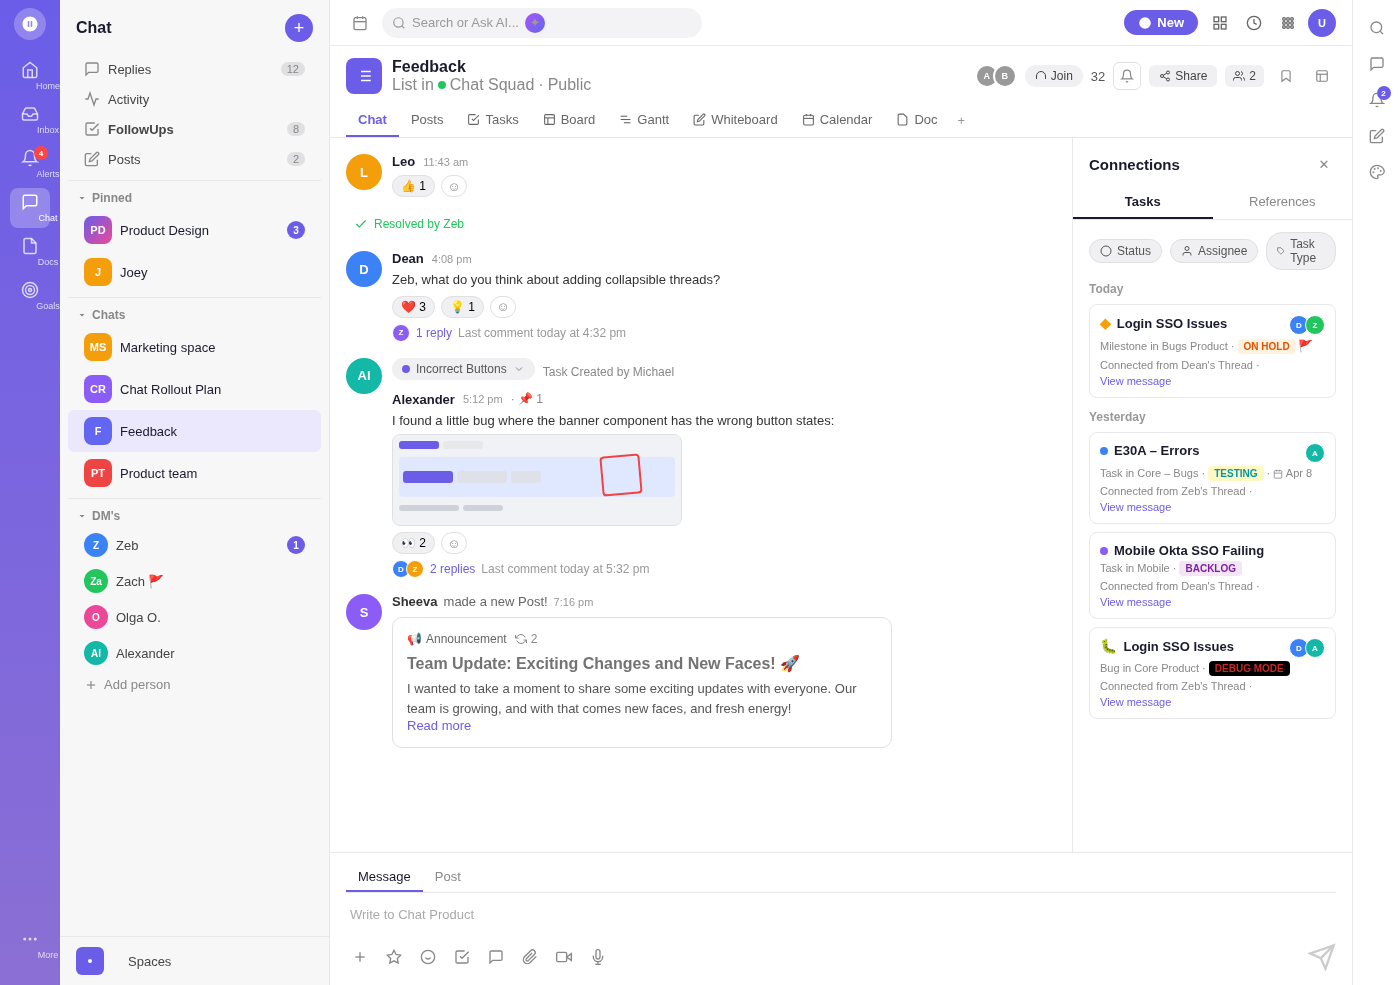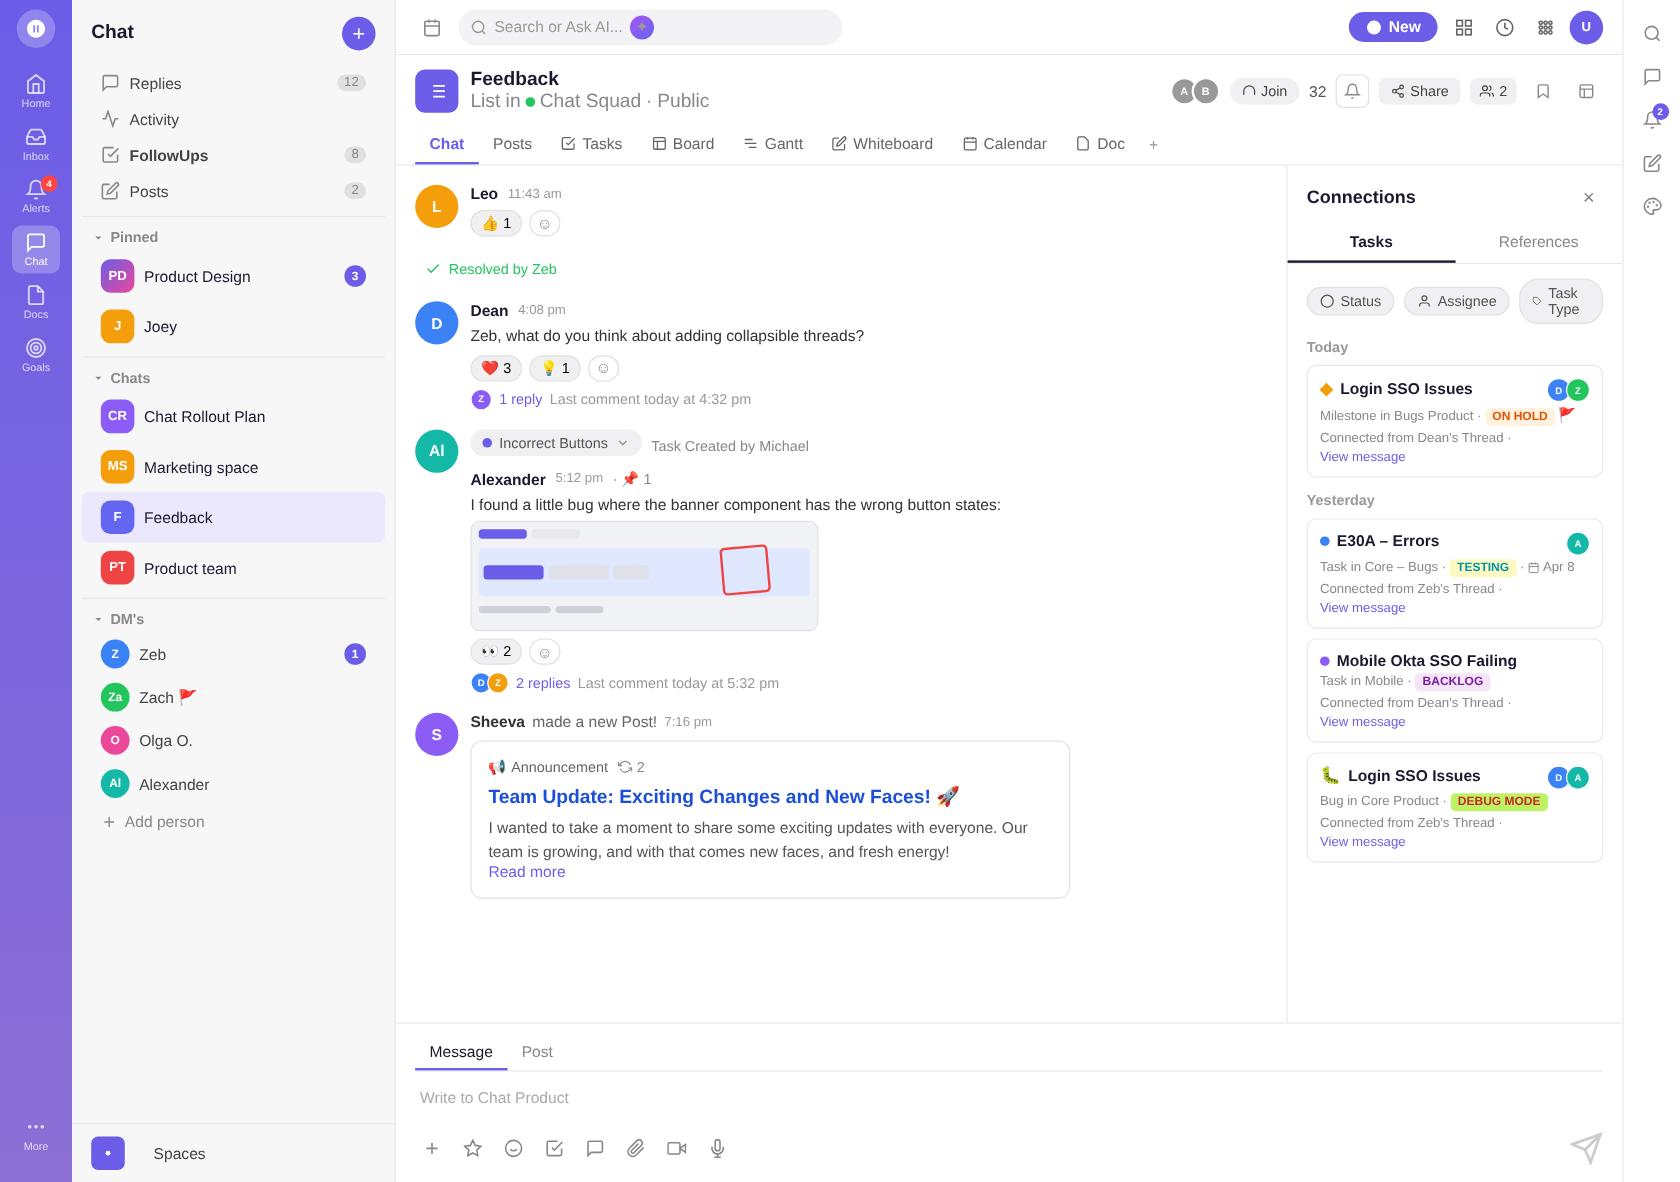--- a/index.html
+++ b/index.html
@@ -9,21 +9,21 @@
     .icon-rail {
       width: 60px; background: linear-gradient(180deg, #6b5de8 0%, #8b6fd4 100%);
       display: flex; flex-direction: column; align-items: center; padding: 8px 0;
       flex-shrink: 0; z-index: 10;
     }
     .rail-logo { width: 32px; height: 32px; background: rgba(255,255,255,0.25); border-radius: 50%; display: flex; align-items: center; justify-content: center; margin-bottom: 16px; cursor: pointer; }
     .rail-logo svg { width: 18px; height: 18px; }
     .rail-item { width: 40px; height: 40px; display: flex; flex-direction: column; align-items: center; justify-content: center; border-radius: 8px; cursor: pointer; margin-bottom: 4px; color: rgba(255,255,255,0.75); font-size: 9px; gap: 2px; }
     .rail-item.active { background: rgba(255,255,255,0.25); color: #fff; }
     .rail-item svg { width: 18px; height: 18px; }
-    .rail-item span { font-size: 9px; }
+    .rail-item span { font-size: 9px; padding-left: 36px; }
     .rail-badge { position: relative; }
     .rail-badge::after { content: '4'; position: absolute; top: 2px; right: 2px; background: #ff4444; color: #fff; font-size: 8px; width: 14px; height: 14px; border-radius: 50%; display: flex; align-items: center; justify-content: center; font-weight: bold; }
     .rail-spacer { flex: 1; }
     .rail-bottom { display: flex; flex-direction: column; align-items: center; gap: 4px; padding-bottom: 8px; }
 
     
     .sidebar {
       width: 270px; background: #f7f7f8; border-right: 1px solid #e8e8ea;
       display: flex; flex-direction: column; flex-shrink: 0;
     }
@@ -121,21 +121,21 @@
     .task-pill { display: inline-flex; align-items: center; gap: 6px; background: #f0f0f2; border-radius: 16px; padding: 4px 10px; font-size: 12px; color: #555; margin-bottom: 6px; cursor: pointer; }
     .task-pill .dot { width: 8px; height: 8px; border-radius: 50%; background: #6b5de8; }
     .task-pill svg { width: 12px; height: 12px; color: #888; }
     .img-preview { width: 290px; border-radius: 8px; overflow: hidden; border: 1px solid #e0e0e2; margin-top: 4px; background: #f5f5f7; }
     .img-preview-inner { height: 90px; background: linear-gradient(135deg, #6b5de8 0%, #a855f7 100%); display: flex; align-items: center; justify-content: center; color: rgba(255,255,255,0.5); font-size: 11px; position: relative; overflow: hidden; }
     .img-preview-inner .screenshot-mock { width: 100%; height: 100%; background: #f0f2f5; display: flex; flex-direction: column; padding: 6px; gap: 4px; }
     .post-card { border: 1px solid #e0e0e2; border-radius: 10px; padding: 14px; margin-top: 4px; max-width: 500px; background: #fff; }
     .post-card-header { display: flex; align-items: center; gap: 8px; margin-bottom: 8px; }
     .post-announcement { display: flex; align-items: center; gap: 4px; font-size: 12px; color: #666; font-weight: 500; }
     .post-sync { display: flex; align-items: center; gap: 4px; font-size: 12px; color: #888; }
-    .post-title { font-size: 16px; font-weight: 700; color: #1d4ed8; margin-bottom: 6px; }
+    .post-title { font-size: 16px; font-weight: 700; color: #737373; margin-bottom: 6px; }
     .post-text { font-size: 13px; color: #555; line-height: 1.5; }
     .post-read-more { color: #6b5de8; font-size: 13px; cursor: pointer; }
     .sheeva-msg { display: flex; align-items: center; gap: 6px; font-size: 13px; color: #666; margin-bottom: 8px; }
     .sheeva-msg .name { font-weight: 600; color: #333; }
     .sheeva-msg .time { color: #999; font-size: 11px; }
 
     
     .message-input-area { padding: 10px 16px 14px; border-top: 1px solid #e8e8ea; background: #fff; flex-shrink: 0; }
     .input-tabs { display: flex; gap: 0; border-bottom: 1px solid #e8e8ea; margin-bottom: 8px; }
     .input-tab { padding: 6px 12px; font-size: 13px; color: #888; cursor: pointer; border-bottom: 2px solid transparent; }
@@ -164,21 +164,21 @@
     .conn-item-title { font-size: 13px; font-weight: 600; color: #1a1a2e; display: flex; align-items: center; gap: 6px; }
     .conn-item-avatars { display: flex; }
     .conn-av { width: 20px; height: 20px; border-radius: 50%; background: #999; margin-left: -4px; border: 1px solid #fff; font-size: 8px; color: #fff; display: flex; align-items: center; justify-content: center; font-weight: 700; }
     .conn-av:first-child { margin-left: 0; }
     .conn-item-sub { font-size: 11px; color: #888; margin-bottom: 6px; }
     .conn-item-sub .milestone { color: #888; }
     .status-badge { font-size: 10px; font-weight: 700; padding: 2px 6px; border-radius: 4px; }
     .status-on-hold { background: #fff3e0; color: #e65100; }
     .status-testing { background: #fef9c3; color: #0097a7; }
     .status-backlog { background: #f3e5f5; color: #7b1fa2; }
-    .status-debug { background: #bef264; color: #c62828; }
+    .status-debug { background: #000000; color: #c62828; }
     .flag-icon { color: #ef4444; font-size: 12px; }
     .conn-item-footer { font-size: 11px; color: #888; display: flex; align-items: center; gap: 4px; flex-wrap: wrap; }
     .conn-item-footer .view-msg { color: #6b5de8; cursor: pointer; text-decoration: none; font-size: 11px; }
     .status-dot { width: 8px; height: 8px; border-radius: 50%; display: inline-block; }
     .dot-blue { background: #3b82f6; }
     .dot-purple { background: #8b5cf6; }
 
     
     .right-rail { width: 48px; border-left: 1px solid #e8e8ea; display: flex; flex-direction: column; align-items: center; padding: 12px 0; gap: 4px; background: #fff; flex-shrink: 0; }
     .right-rail-item { width: 32px; height: 32px; display: flex; align-items: center; justify-content: center; border-radius: 6px; cursor: pointer; color: #888; position: relative; }
@@ -319,26 +319,26 @@
 
   <div class="divider"></div>
 
   <div class="sidebar-section-header">
     <svg viewBox="0 0 24 24" fill="currentColor">
         <path d="M7 10l5 5 5-5z"></path>
       </svg>
     <span>Chats</span>
   </div>
   <div class="chat-item">
+    <div class="chat-avatar av-orange" style="border-radius:8px;">MS</div>
+    <span class="chat-name">Marketing space</span>
+  </div>
+  <div class="chat-item">
     <div class="chat-avatar av-purple" style="border-radius:8px;">CR</div>
     <span class="chat-name">Chat Rollout Plan</span>
-  </div>
-  <div class="chat-item">
-    <div class="chat-avatar av-orange" style="border-radius:8px;">MS</div>
-    <span class="chat-name">Marketing space</span>
   </div>
   <div class="chat-item active">
     <div class="chat-avatar av-indigo" style="border-radius:8px;">F</div>
     <span class="chat-name">Feedback</span>
   </div>
   <div class="chat-item">
     <div class="chat-avatar av-red" style="border-radius:8px;">PT</div>
     <span class="chat-name">Product team</span>
   </div>
 

